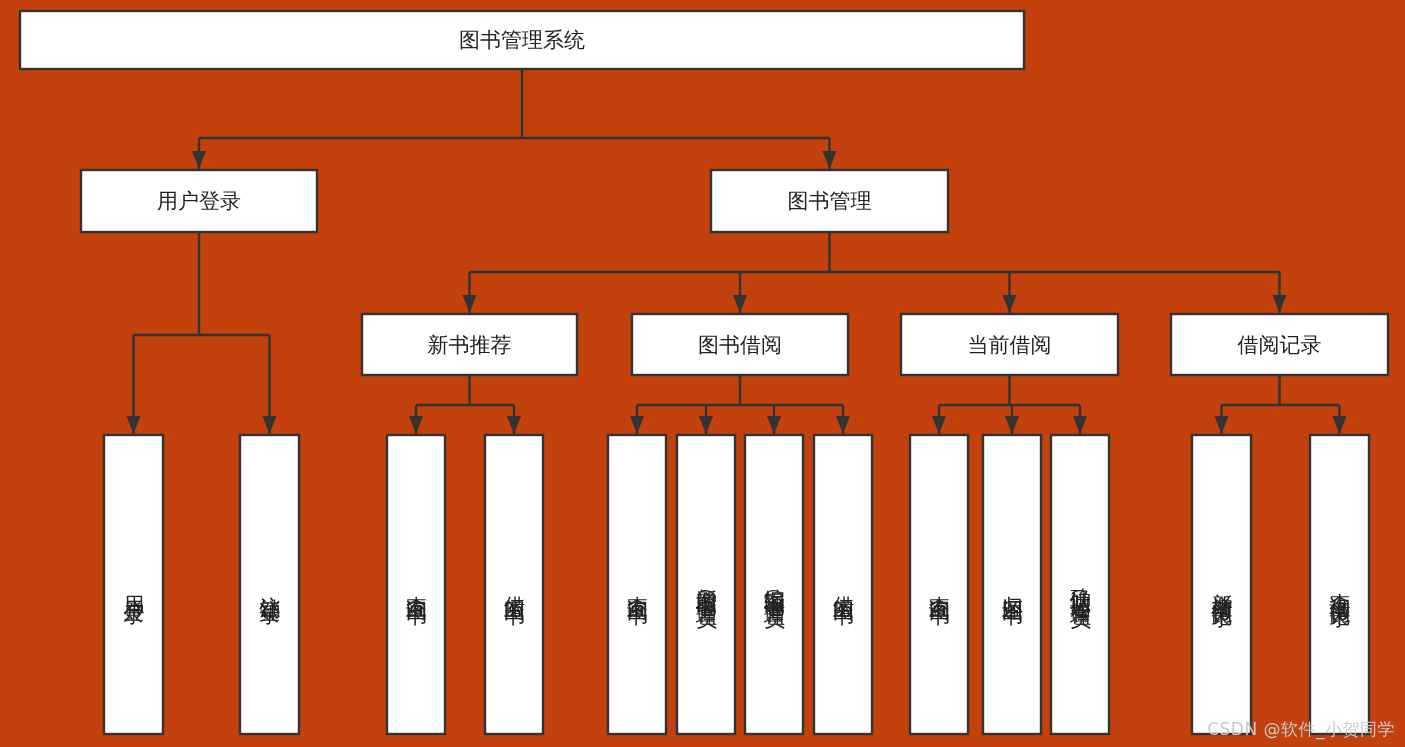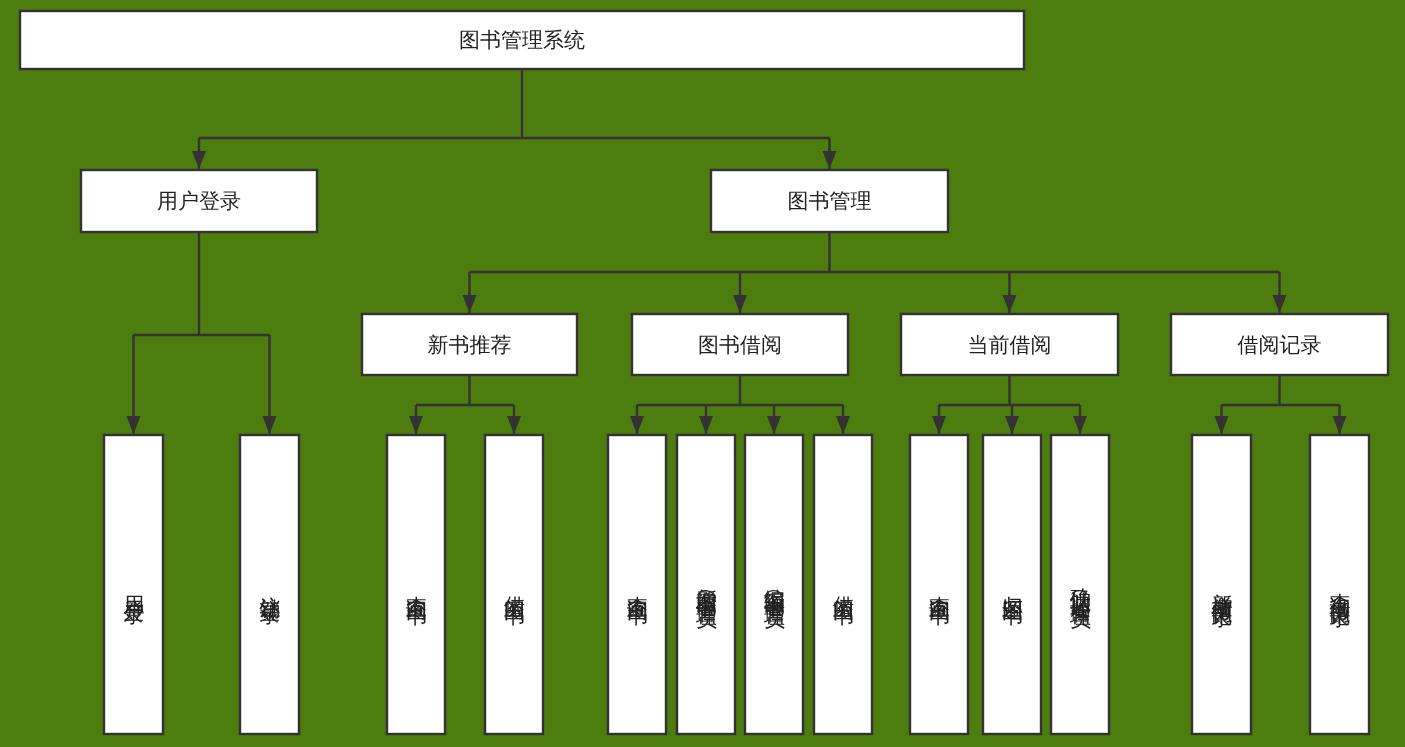--- a/index.html
+++ b/index.html
@@ -10,21 +10,21 @@
   body {
     width: 1405px;
     height: 747px;
     overflow: hidden;
     font-family: "DejaVu Sans", "Liberation Sans", sans-serif;
   }
   #diagram-root {
     position: relative;
     width: 1405px;
     height: 747px;
-    background: #4d7c0f;
+    background: #c2410c;
   }
   svg#flow-svg {
     position: absolute;
     left: 0;
     top: 0;
     width: 1405px;
     height: 747px;
     display: block;
   }
   .node-box {
@@ -197,14 +197,15 @@
           <rect x="1192" y="435" width="59" height="299" class="node-box"></rect>
           <foreignObject x="1192" y="435" width="59" height="299"><div xmlns="http://www.w3.org/1999/xhtml" style="width: 59px; height: 299px; display: flex; align-items: center; justify-content: center; writing-mode: vertical-rl; text-orientation: upright; font-family: &quot;DejaVu Sans&quot;, &quot;Liberation Sans&quot;, sans-serif; font-size: 21px; color: rgb(34, 34, 34); letter-spacing: 3px; line-height: 1;">新增借阅记录</div></foreignObject>
         </g>
         <g>
           <rect x="1310" y="435" width="59" height="299" class="node-box"></rect>
           <foreignObject x="1310" y="435" width="59" height="299"><div xmlns="http://www.w3.org/1999/xhtml" style="width: 59px; height: 299px; display: flex; align-items: center; justify-content: center; writing-mode: vertical-rl; text-orientation: upright; font-family: &quot;DejaVu Sans&quot;, &quot;Liberation Sans&quot;, sans-serif; font-size: 21px; color: rgb(34, 34, 34); letter-spacing: 3px; line-height: 1;">查询借阅记录</div></foreignObject>
         </g>
       </g>
   </svg>
 
+  <div class="watermark">CSDN @软件_小贺同学</div>
 
 </div>
 
 </body></html>

